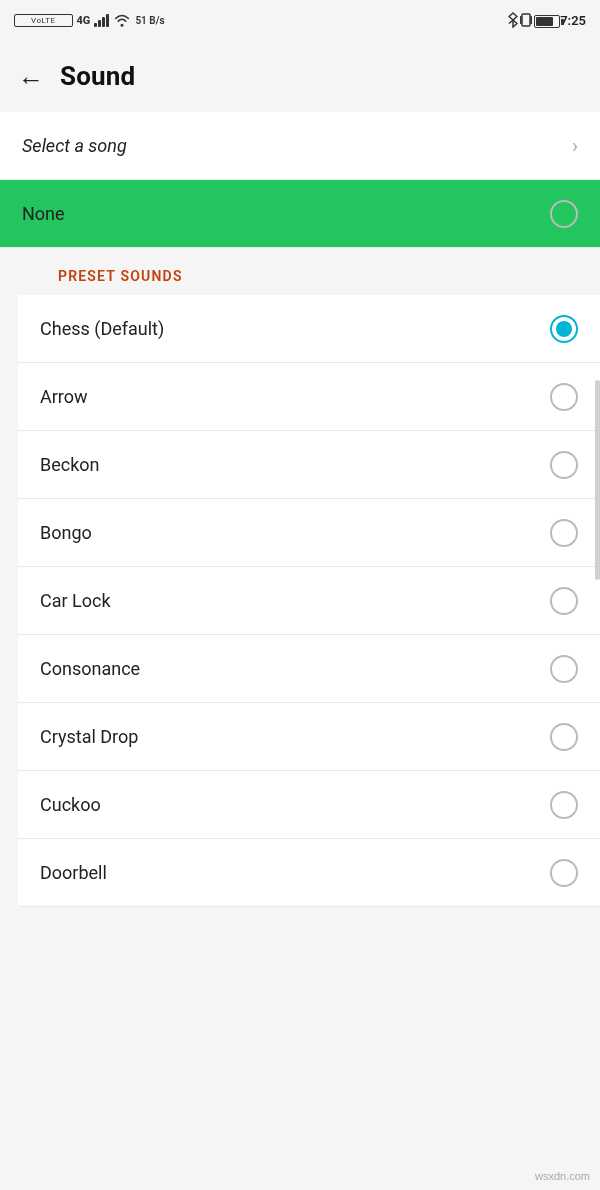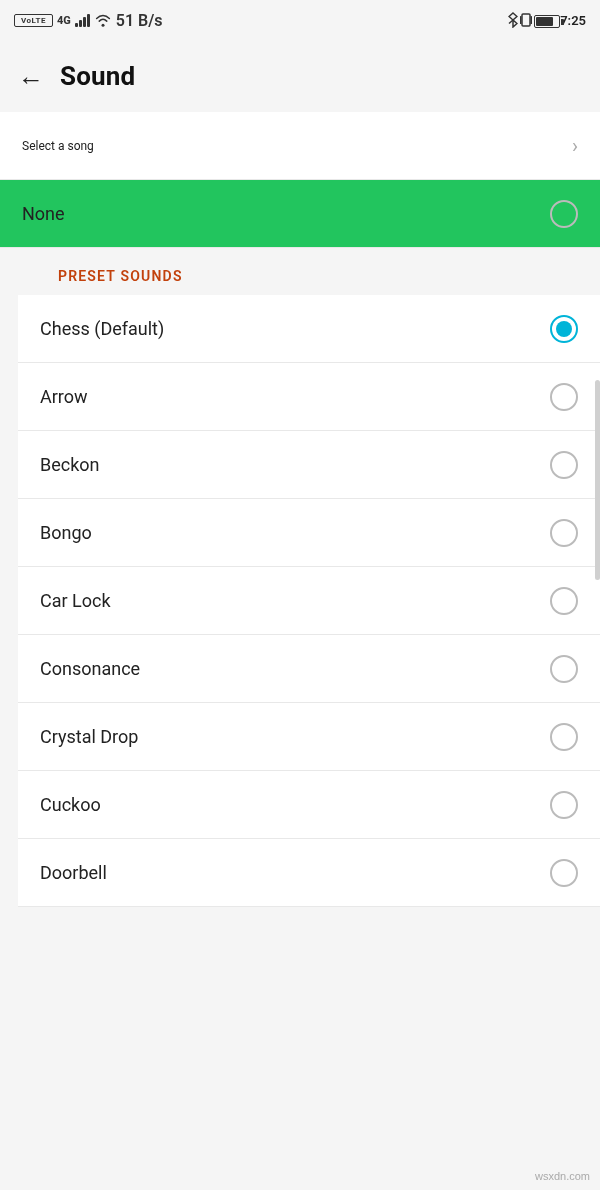--- a/index.html
+++ b/index.html
@@ -36,22 +36,22 @@
       display: flex;
       align-items: flex-end;
       font-size: 13px;
       font-weight: 600;
       color: #222;
     }
     .volte-badge {
       border: 1.5px solid #333;
       border-radius: 2px;
       font-size: 8px;
-      font-weight: 700;
-      padding: 1px 6px;
+      font-weight: 400;
+      padding: 1px 16px;
       letter-spacing: 0.5px;
     }
     .signal-bars {
       display: flex;
       align-items: flex-end;
       gap: 1px;
       height: 14px;
     }
     .signal-bars span {
       display: block;
@@ -116,22 +116,23 @@
       height: 68px;
       background: #fff;
       display: flex;
       align-items: center;
       justify-content: space-between;
       padding: 0 22px;
       border-bottom: 1px solid #e8e8e8;
       cursor: pointer;
     }
     .select-song-label {
-      font-size: 12px;
-      color: #222;
+      font-size: 18px;
+      color: #222;
+      font-style: italic;
     }
     .chevron-right {
       font-size: 20px;
       color: #aaa;
     }
 
     
     .none-row {
       width: 100%;
       height: 68px;
@@ -239,21 +240,21 @@
       <span style="height:7px;"></span>
       <span style="height:10px;"></span>
       <span style="height:13px;"></span>
     </div>
 
     <svg width="18" height="14" viewBox="0 0 24 18" fill="none" xmlns="http://www.w3.org/2000/svg">
       <path d="M12 14a2 2 0 1 1 0 4 2 2 0 0 1 0-4z" fill="#333"></path>
       <path d="M7 10.5C8.7 8.8 10.2 8 12 8s3.3.8 5 2.5" stroke="#333" stroke-width="2" fill="none" stroke-linecap="round"></path>
       <path d="M3.5 7C6.2 4.3 9 3 12 3s5.8 1.3 8.5 4" stroke="#333" stroke-width="2" fill="none" stroke-linecap="round"></path>
     </svg>
-    <span style="font-size:16px;font-weight:600;">51 B/s</span>
+    <span style="font-size:10px;font-weight:600;">51 B/s</span>
   </div>
   <div class="status-right">
 
     <svg width="10" height="16" viewBox="0 0 10 16" fill="#333">
       <path d="M5 1 L9 4.5 L5 8 L9 11.5 L5 15 L5 8 L1 4.5 Z" fill="none" stroke="#333" stroke-width="1.5"></path>
       <path d="M5 8 L1 11.5" stroke="#333" stroke-width="1.5"></path>
     </svg>
 
     <svg width="16" height="16" viewBox="0 0 16 16" fill="none">
       <rect x="4" y="2" width="8" height="12" rx="1" stroke="#333" stroke-width="1.5"></rect>

